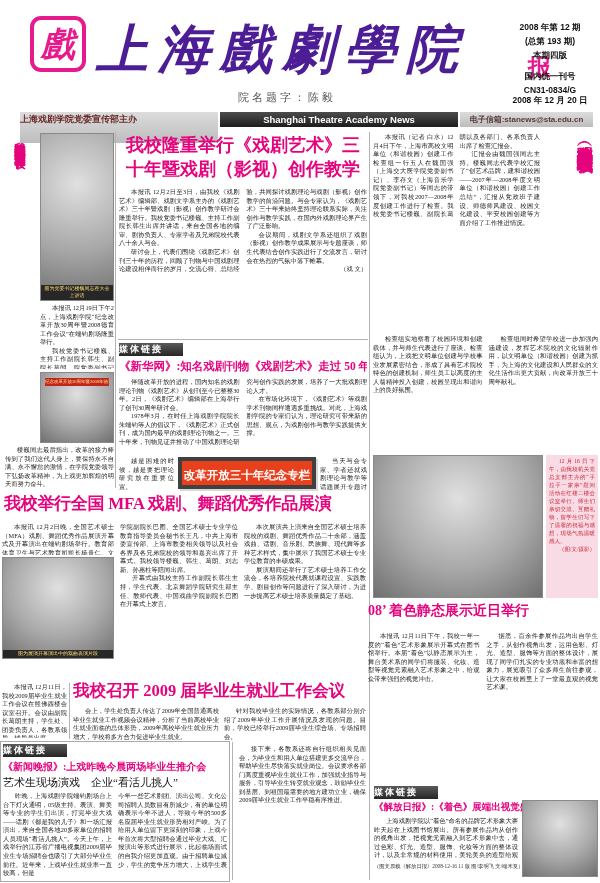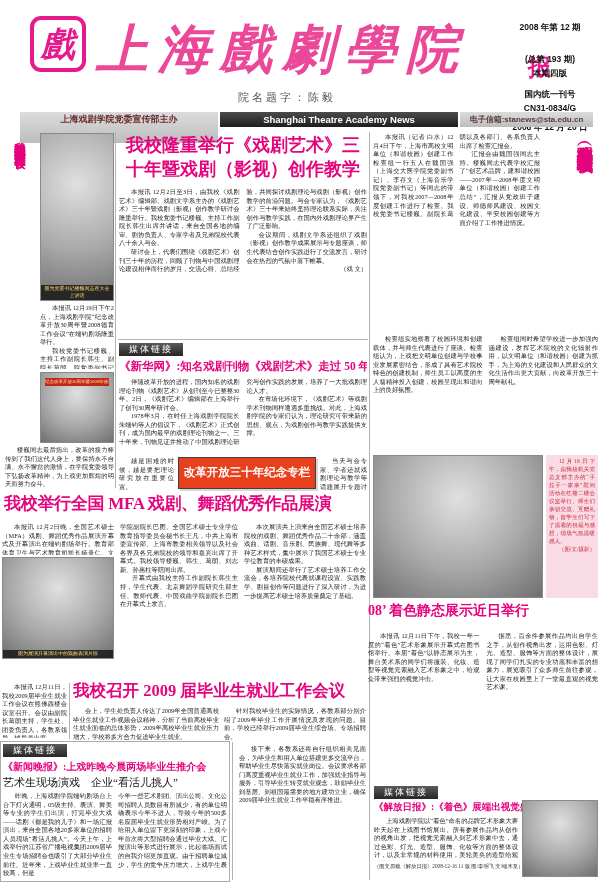--- a/index.html
+++ b/index.html
@@ -4,57 +4,57 @@
 <style>
   html,body{margin:0;padding:0;background:#e9e9e9}
   .page{position:relative;width:600px;height:883px;background:#fff;margin:0 auto;
         font-family:"Liberation Serif",serif;overflow:hidden}
   .abs{position:absolute;box-sizing:border-box}
   .bt{font-size:6.3px;line-height:1.36;text-align:justify;color:#1c1c1c;overflow:hidden}
   .bt .p{display:block;text-indent:12px}
   .cols2{column-count:2;column-gap:7px}
   .hl{color:#e4047e;font-weight:bold;overflow:hidden}
   .vt{writing-mode:vertical-rl;text-orientation:upright}
-  .tag{background:linear-gradient(#5a5a5a,#262626);color:#fff;font-size:9px;font-weight:normal;
-       text-align:center;letter-spacing:2px;font-family:"Liberation Sans",sans-serif;line-height:13px}
+  .tag{background:linear-gradient(#5a5a5a,#262626);color:#fff;font-size:9px;font-weight:bold;
+       letter-spacing:2px;font-family:"Liberation Sans",sans-serif;line-height:13px}
   .photo{background:radial-gradient(circle at 50% 30%,#e0e0e0 0,#a8a8a8 55%,#6f6f6f 100%);
          border:1px solid #8a8a8a}
   .byline{display:block;text-align:right;text-indent:0}
   .rule{background:#b3b3b3}
   .caption-bar{position:absolute;left:0;right:0;bottom:0;background:rgba(25,25,25,.85);
                color:#ffd870;font-size:5px;line-height:1.3;text-align:center;padding:1px 2px}
 </style>
 </head>
 <body>
 
 <div class="page">
 
   <div class="abs" style="left:30px;top:16px;width:56px;height:56px;border:4px solid #e61a8c;border-radius:11px;
               color:#e61a8c;font-size:34px;font-weight:bold;text-align:center;line-height:50px;font-style:italic">戲</div>
 
-  <div class="abs" style="left:96px;top:12px;width:424px;height:76px;color:#ec4899;font-size:52px;font-weight:bold;
+  <div class="abs" style="left:96px;top:12px;width:424px;height:76px;color:#4c1d95;font-size:52px;font-weight:bold;
               font-style:italic;letter-spacing:10px;white-space:nowrap;line-height:76px">上海戲劇學院</div>
 
   <div class="abs" style="left:528px;top:52px;width:30px;height:30px;color:#e61a8c;font-size:23px;font-weight:bold;
               font-family:'Liberation Sans',sans-serif">报</div>
 
   <div class="abs" style="left:238px;top:90px;width:160px;height:14px;color:#555;font-size:11px;letter-spacing:3px">院名题字：陈毅</div>
 
   <div class="abs" style="left:503px;top:22px;width:94px;height:86px;font-family:'Liberation Sans',sans-serif;
               font-size:8.5px;font-weight:bold;color:#111;text-align:center">
-    <div style="margin-bottom:20px">2008 年第 12 期</div>
+    <div style="margin-bottom:2px">2008 年第 12 期</div>
     <div style="margin-bottom:2px">(总第 193 期)</div>
     <div style="margin-bottom:9px">本期四版</div>
     <div style="margin-bottom:2px">国内统一刊号</div>
-    <div style="margin-bottom:9px">CN31-0834/G</div>
+    <div style="margin-bottom:0">CN31-0834/G</div>
     <div>2008 年 12 月 20 日</div>
   </div>
 
   <div class="abs" style="left:20px;top:112px;width:198px;height:31px;background:linear-gradient(#dcdcdc,#bdbdbd);
-              color:#6b2b2b;font-size:9px;font-weight:bold;text-align:center;line-height:15px;
+              color:#6b2b2b;font-size:9px;font-weight:bold;line-height:15px;
               font-family:'Liberation Sans',sans-serif">上海戏剧学院党委宣传部主办</div>
   <div class="abs" style="left:220px;top:112px;width:238px;height:15px;background:linear-gradient(#4c4c4c,#1d1d1d);
               color:#fff;font-size:9.5px;font-weight:bold;text-align:center;line-height:15px;
               font-family:'Liberation Sans',sans-serif">Shanghai  Theatre  Academy  News</div>
   <div class="abs" style="left:460px;top:112px;width:133px;height:15px;background:linear-gradient(#dcdcdc,#bdbdbd);
               color:#5a3a3a;font-size:8px;font-weight:bold;text-align:center;line-height:15px;
               font-family:'Liberation Sans',sans-serif">电子信箱:stanews@sta.edu.cn</div>
 
   <div class="abs rule" style="left:115px;top:132px;width:1px;height:356px"></div>
   <div class="abs rule" style="left:369px;top:132px;width:1px;height:748px"></div>
@@ -96,21 +96,21 @@
   <div class="abs hl" style="left:119px;top:359px;width:248px;height:15px;font-size:11.5px;white-space:nowrap">《新华网》:知名戏剧刊物《戏剧艺术》走过 50 年</div>
   <div class="abs bt cols2" style="left:119px;top:378px;width:248px;height:76px">
     <span class="p">伴随改革开放的进程，国内知名的戏剧理论刊物《戏剧艺术》从创刊至今已整整30年。2日，《戏剧艺术》编辑部在上海举行了创刊30周年研讨会。</span>
     <span class="p">1978年3月，在时任上海戏剧学院院长朱端钧等人的倡议下，《戏剧艺术》正式创刊，成为国内最早的戏剧理论刊物之一。三十年来，刊物见证并推动了中国戏剧理论研究与创作实践的发展，培养了一大批戏剧理论人才。</span>
     <span class="p">在市场化环境下，《戏剧艺术》等戏剧学术刊物同样遭遇多重挑战。对此，上海戏剧学院的专家们认为，理论研究可带来新的思想、观点，为戏剧创作与教学实践提供支撑。</span>
   </div>
   <div class="abs bt" style="left:119px;top:457px;width:55px;height:33px">
     <span class="p">越是困难的时候，越是要把理论研究放在重要位置。</span>
   </div>
 
-  <div class="abs" style="left:178px;top:457px;width:138px;height:32px;background:#e8401c;border:1px solid #404040;
+  <div class="abs" style="left:178px;top:457px;width:138px;height:32px;background:#e8401c;border:4px solid #404040;
               color:#fff;font-size:11.5px;font-weight:bold;text-align:center;line-height:28px;
               font-family:'Liberation Sans',sans-serif;box-shadow:2px 2px 0 #d8d8d8">改革开放三十年纪念专栏</div>
 
   <div class="abs bt" style="left:320px;top:457px;width:47px;height:33px">
     <span class="p">当天与会专家、学者还就戏剧理论与教学等话题展开专题讨论。（摘自《新华网》2008 年 12 月 4 日）</span>
   </div>
 
   <div class="abs vt hl" style="left:543px;top:133px;width:56px;height:202px;font-size:16px;letter-spacing:.5px;line-height:28px">高校文明单位（和谐校园）创建工作检查组莅临我校</div>
 
   <div class="abs bt cols2" style="left:373px;top:133px;width:167px;height:198px;column-gap:6px">

